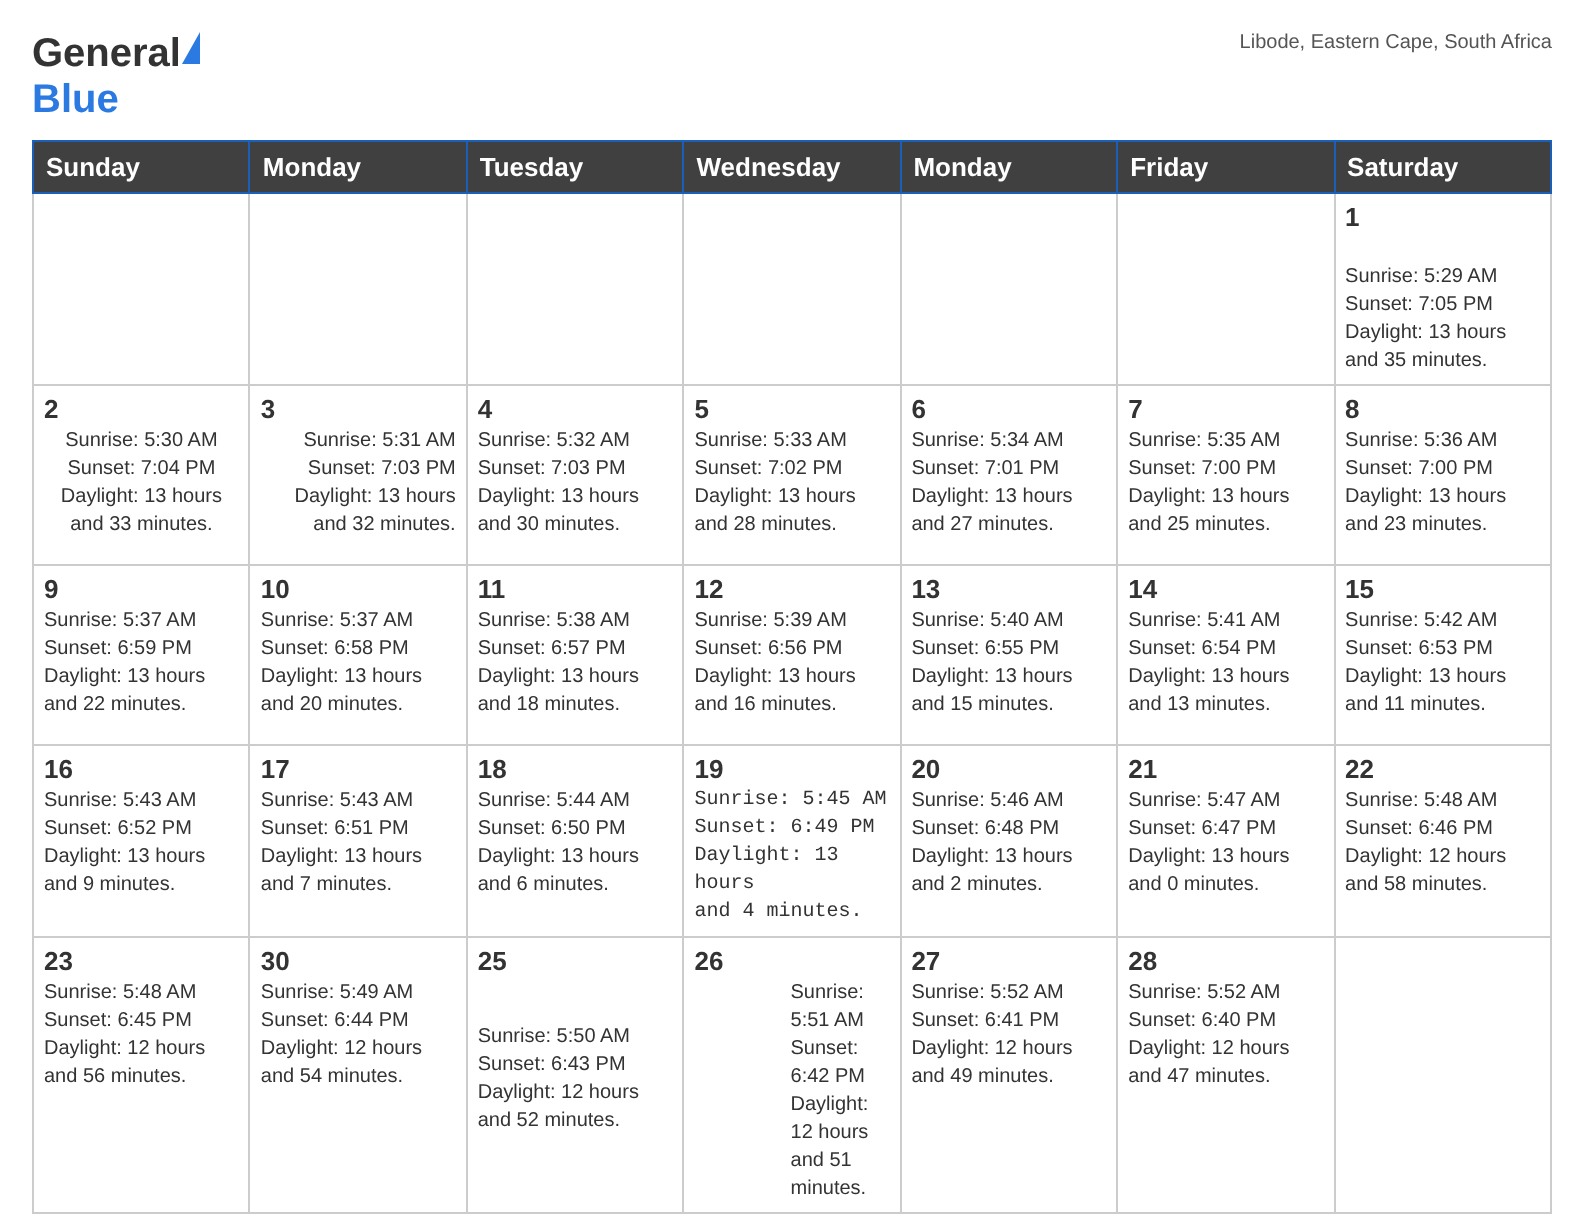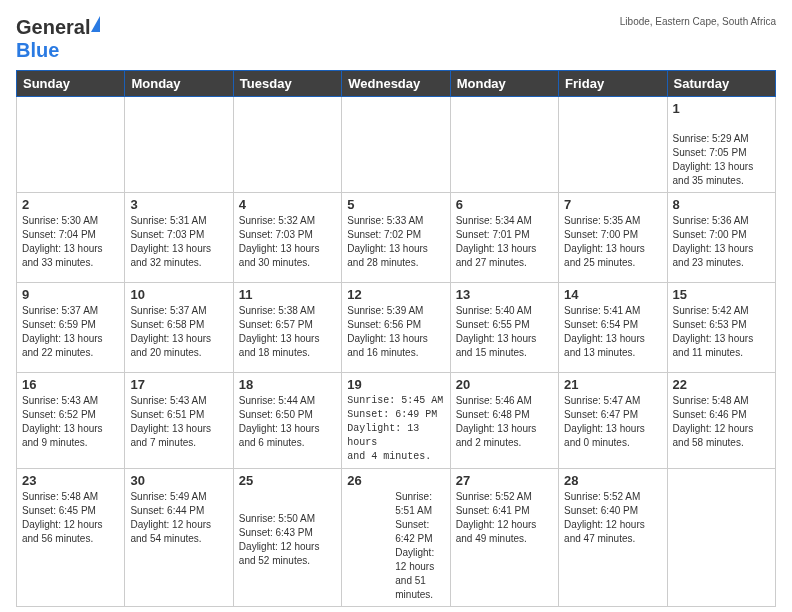--- a/index.html
+++ b/index.html
@@ -136,28 +136,28 @@
           <span class="day-num">1</span>
           <div class="cell-info" style="white-space: pre-line; margin-top: 16px;">Sunrise: 5:29 AM
 Sunset: 7:05 PM
 Daylight: 13 hours
 and 35 minutes.</div>
         </td>
       </tr>
       <tr>
         <td>
           <span class="day-num">2</span>
-          <div class="cell-info" style="white-space: pre-line;">Sunrise: 5:30 AM
+          <div class="cell-info" style="white-space: pre-line; text-align: center;">Sunrise: 5:30 AM
 Sunset: 7:04 PM
 Daylight: 13 hours
 and 33 minutes.</div>
         </td>
         <td>
           <span class="day-num">3</span>
-          <div class="cell-info" style="white-space: pre-line;">Sunrise: 5:31 AM
+          <div class="cell-info" style="white-space: pre-line; text-align: right;">Sunrise: 5:31 AM
 Sunset: 7:03 PM
 Daylight: 13 hours
 and 32 minutes.</div>
         </td>
         <td>
           <span class="day-num">4</span>
           <div class="cell-info" style="white-space: pre-line;">Sunrise: 5:32 AM
 Sunset: 7:03 PM
 Daylight: 13 hours
 and 30 minutes.</div>

